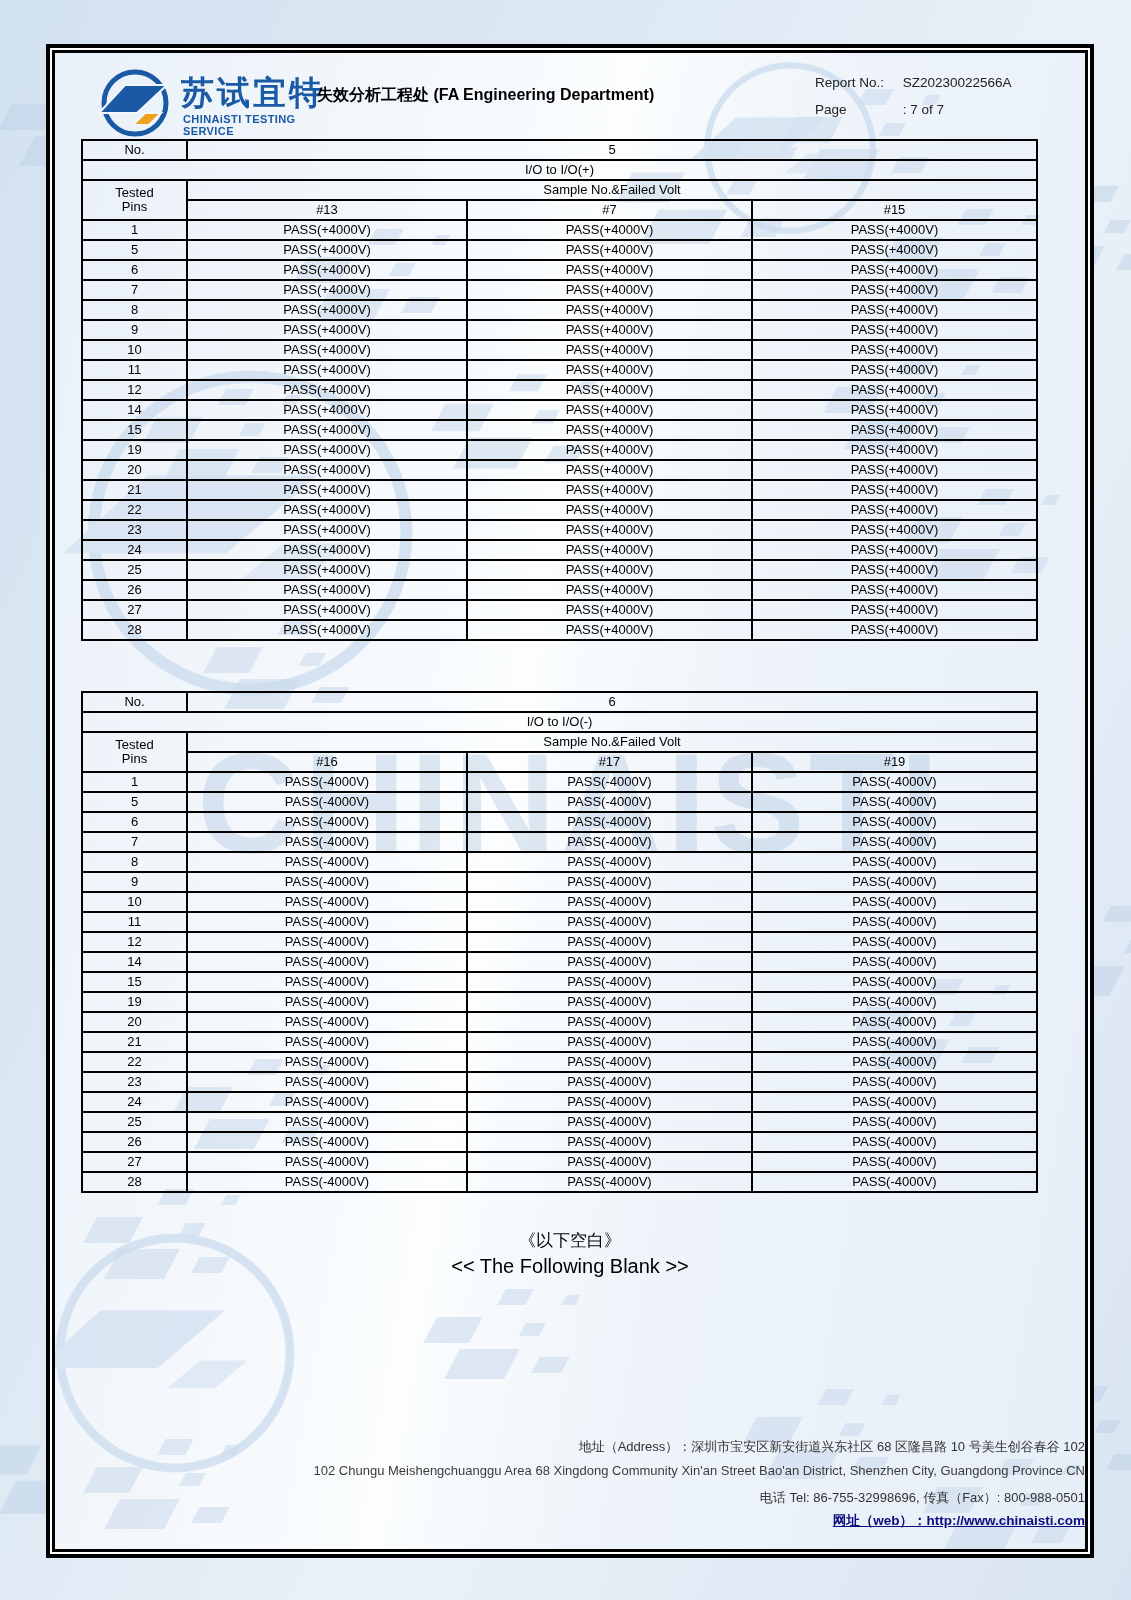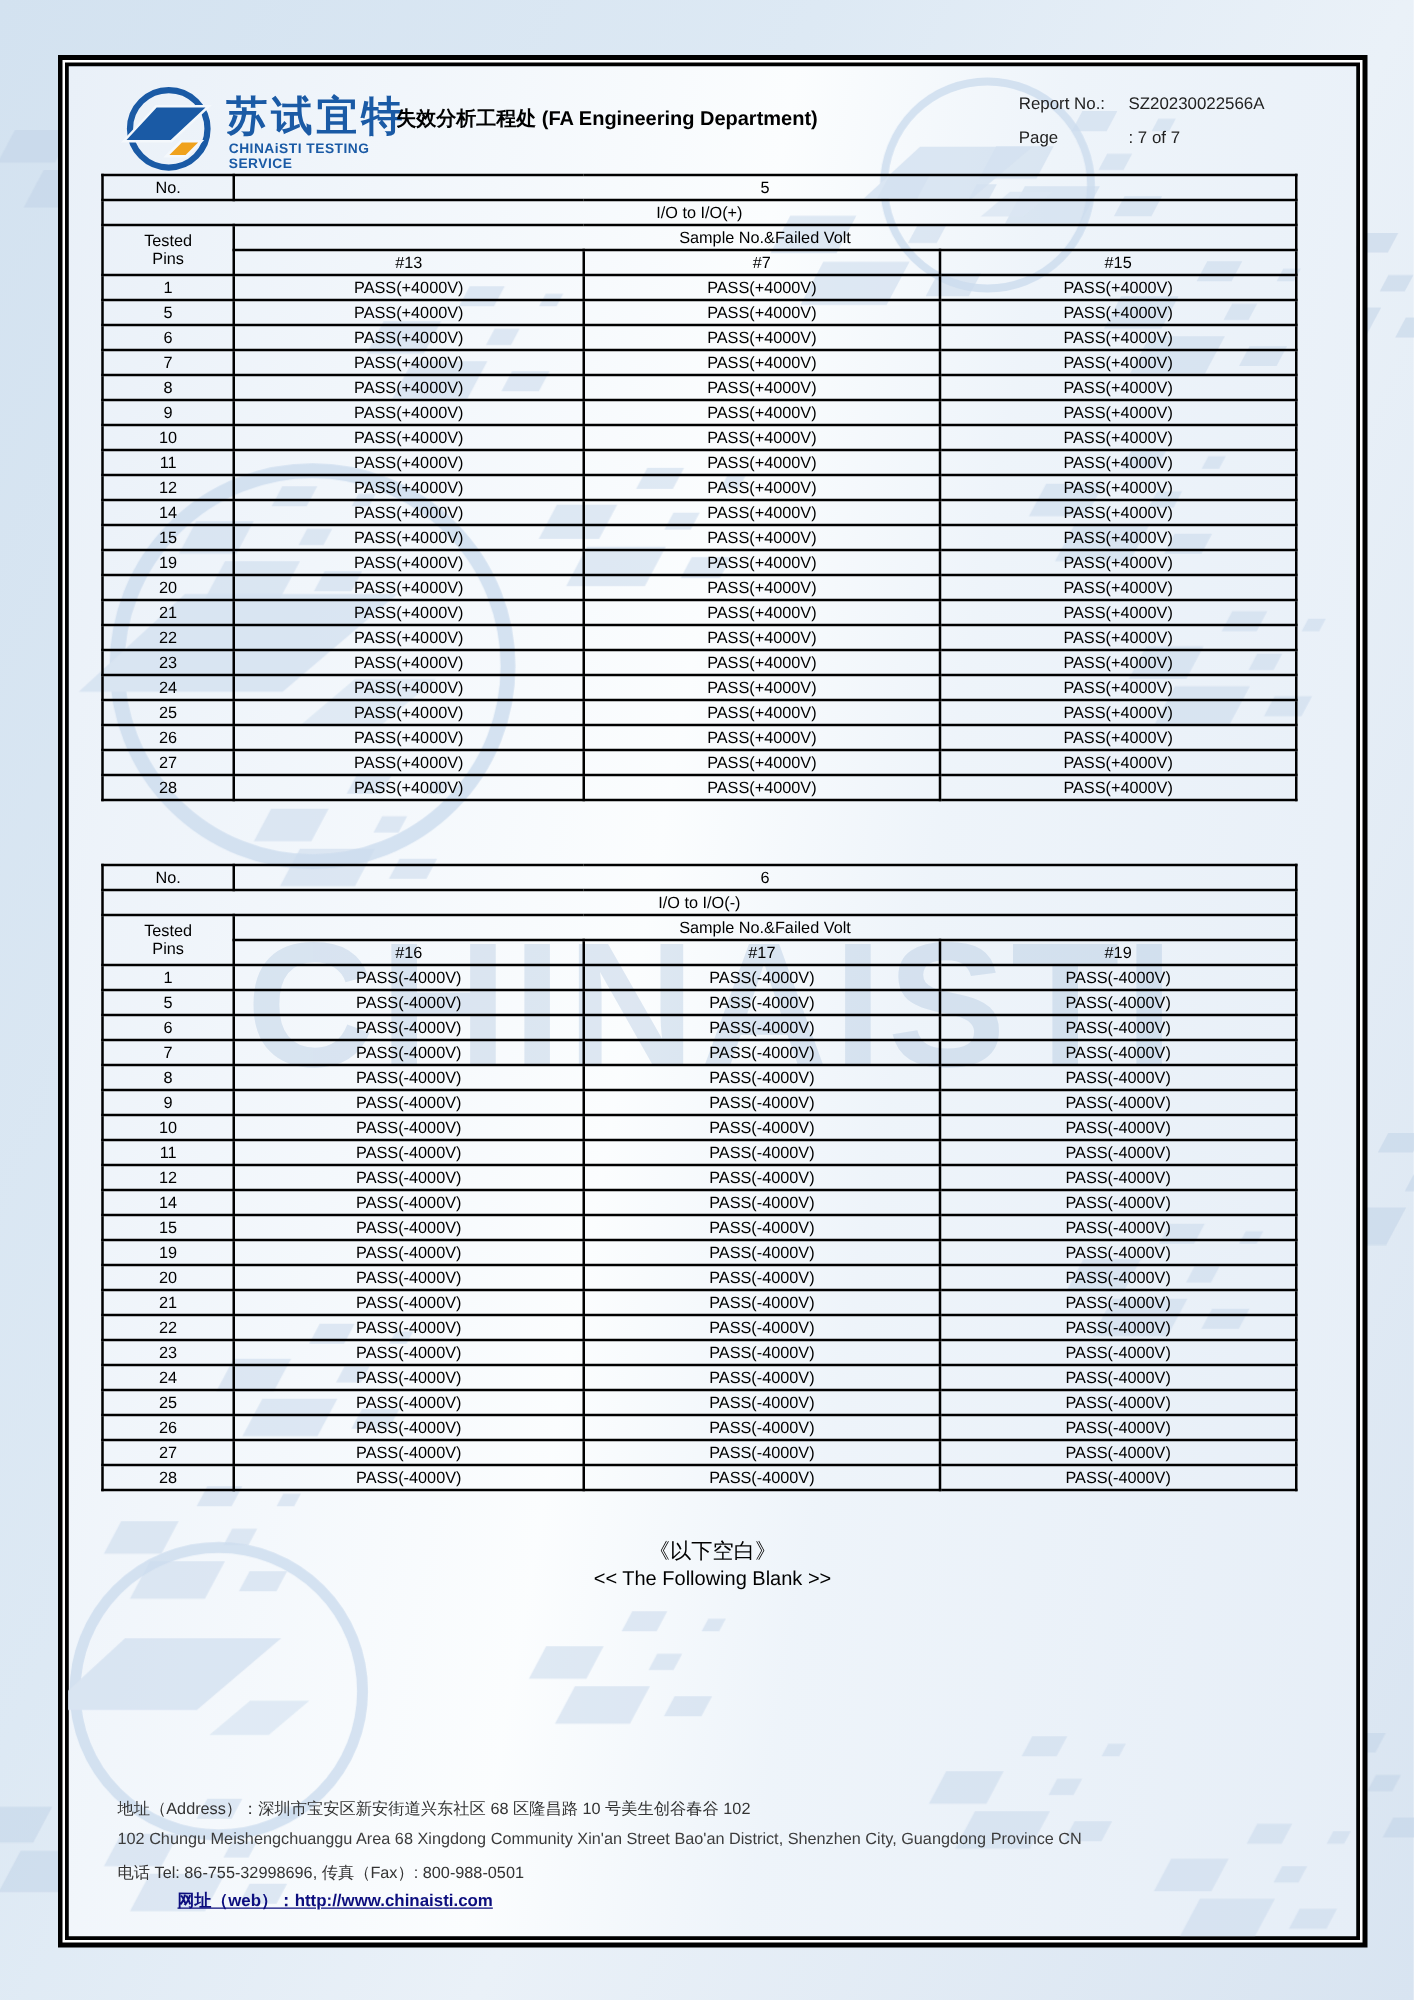--- a/index.html
+++ b/index.html
@@ -33,23 +33,23 @@
     border:2px solid #000;height:18px;padding:0 2px;
     text-align:center;vertical-align:middle;
     font-size:13px;color:#000;background:transparent;line-height:1.1;
   }
   td.pins-label{white-space:pre-line;font-size:13px;}
   #table-1{top:86px;}
   #table-2{top:638px;}
   
   .blank-note{position:absolute;left:0;width:100%;text-align:center;color:#000;}
   .blank-cn{top:1176px;font-size:17px;}
-  .blank-en{top:1202px;font-size:16px;}
+  .blank-en{top:1202px;font-size:20px;}
   
-  .footer-line{position:absolute;left:0;width:100%;text-align:left;color:#333;font-size:13px;margin-left:39px;}
+  .footer-line{position:absolute;left:0;width:100%;text-align:right;color:#333;font-size:13px;}
   .f1{top:1385px;}
   .f2{top:1410px;color:#3c3c3c;}
   .f3{top:1436px;}
   .f4{top:1459px;}
   .web-link{font-weight:bold;color:#0c0e7e;text-decoration:underline;cursor:pointer;font-size:13.5px;padding-left:48px;}
 </style>
 </head>
 <body>
 
 <svg class="bg-wm" width="1131" height="1600" viewBox="0 0 1131 1600">

